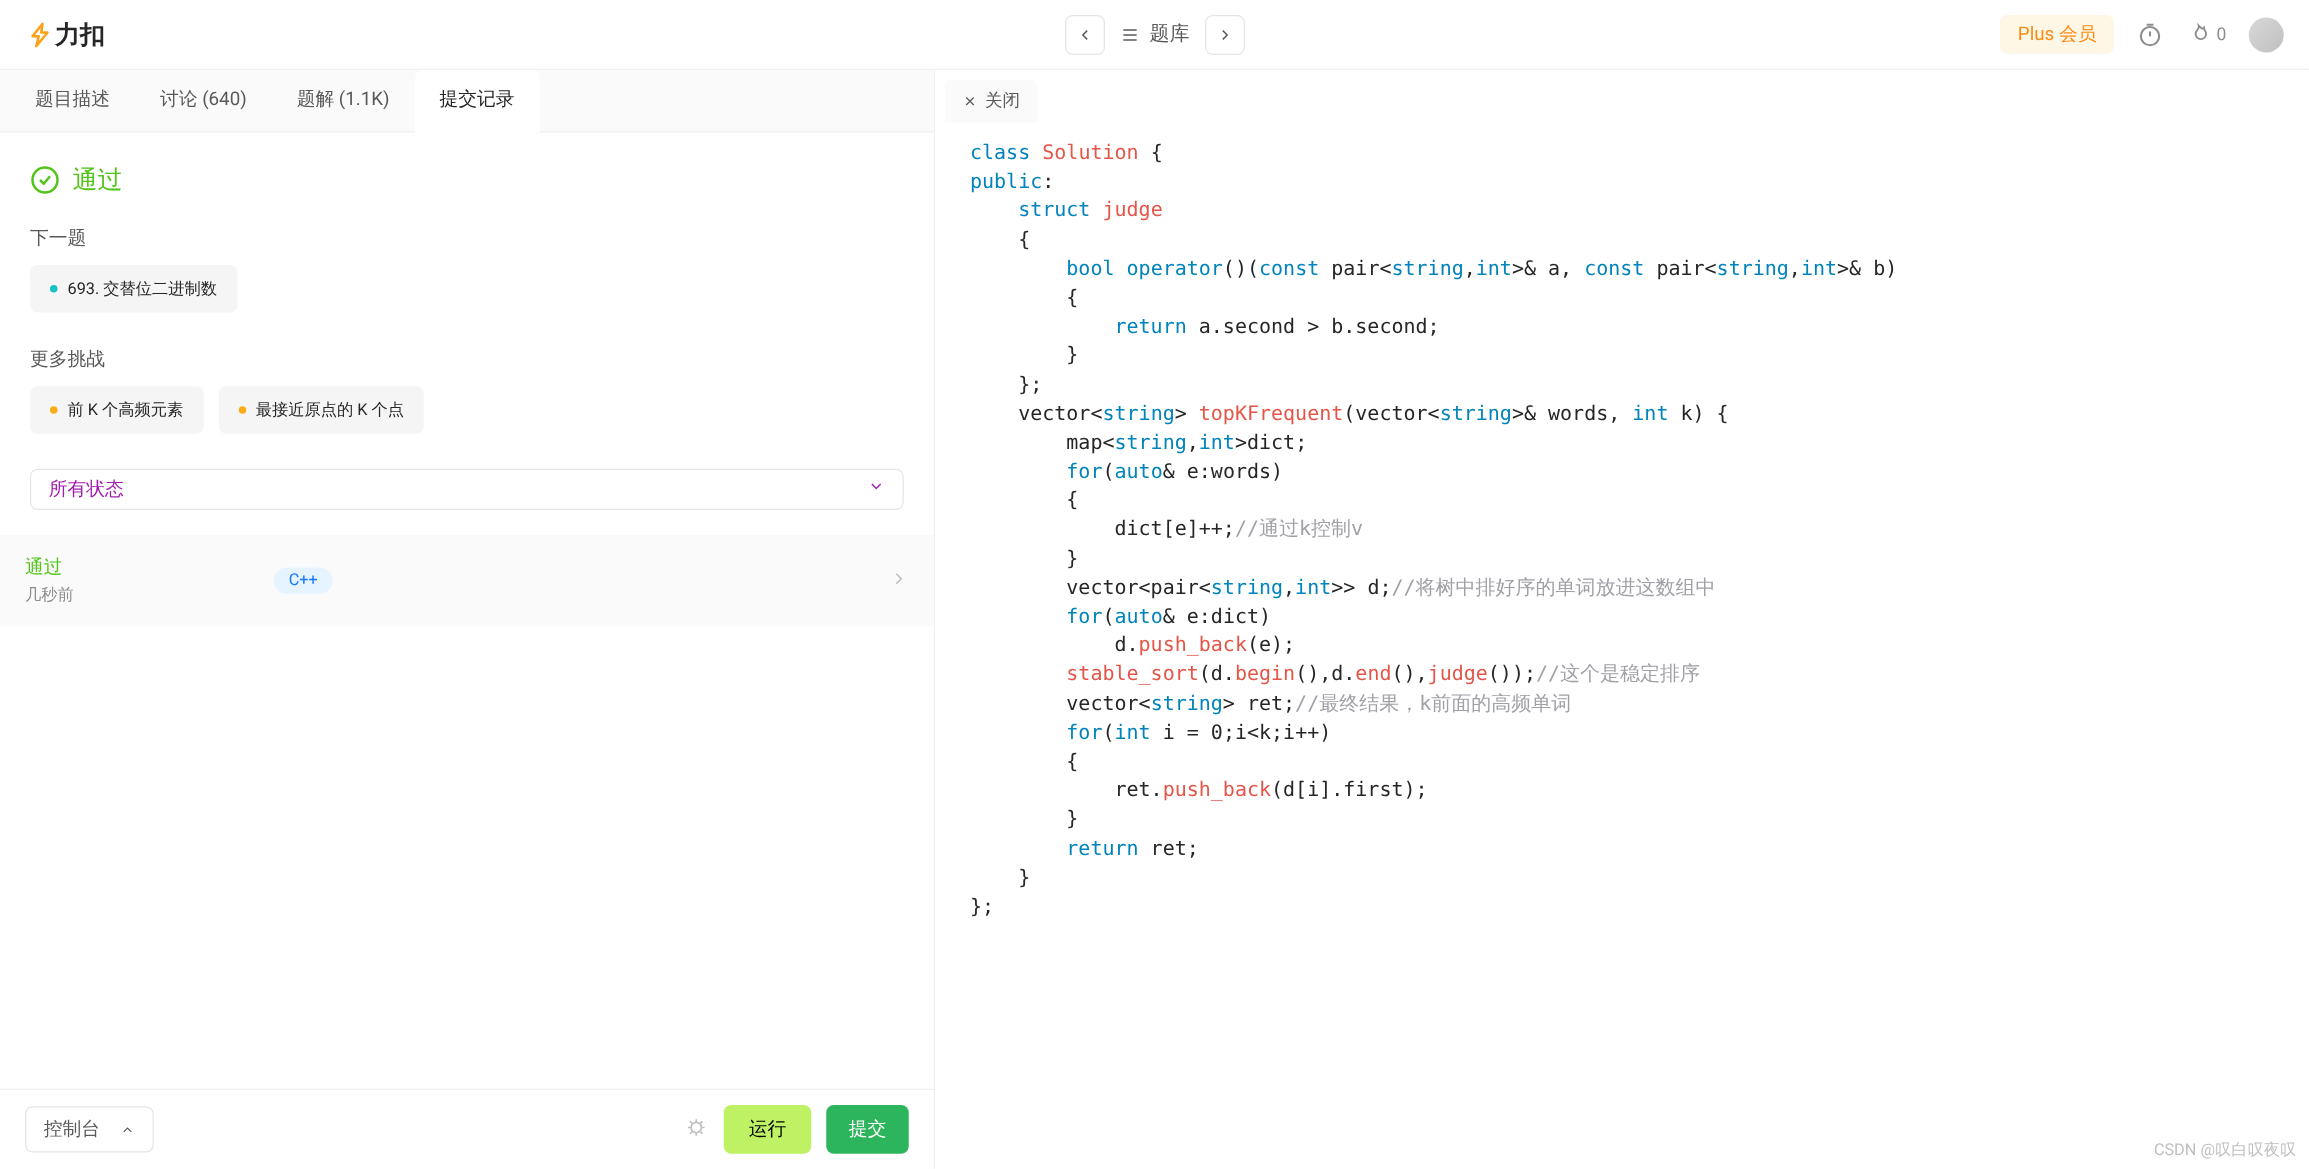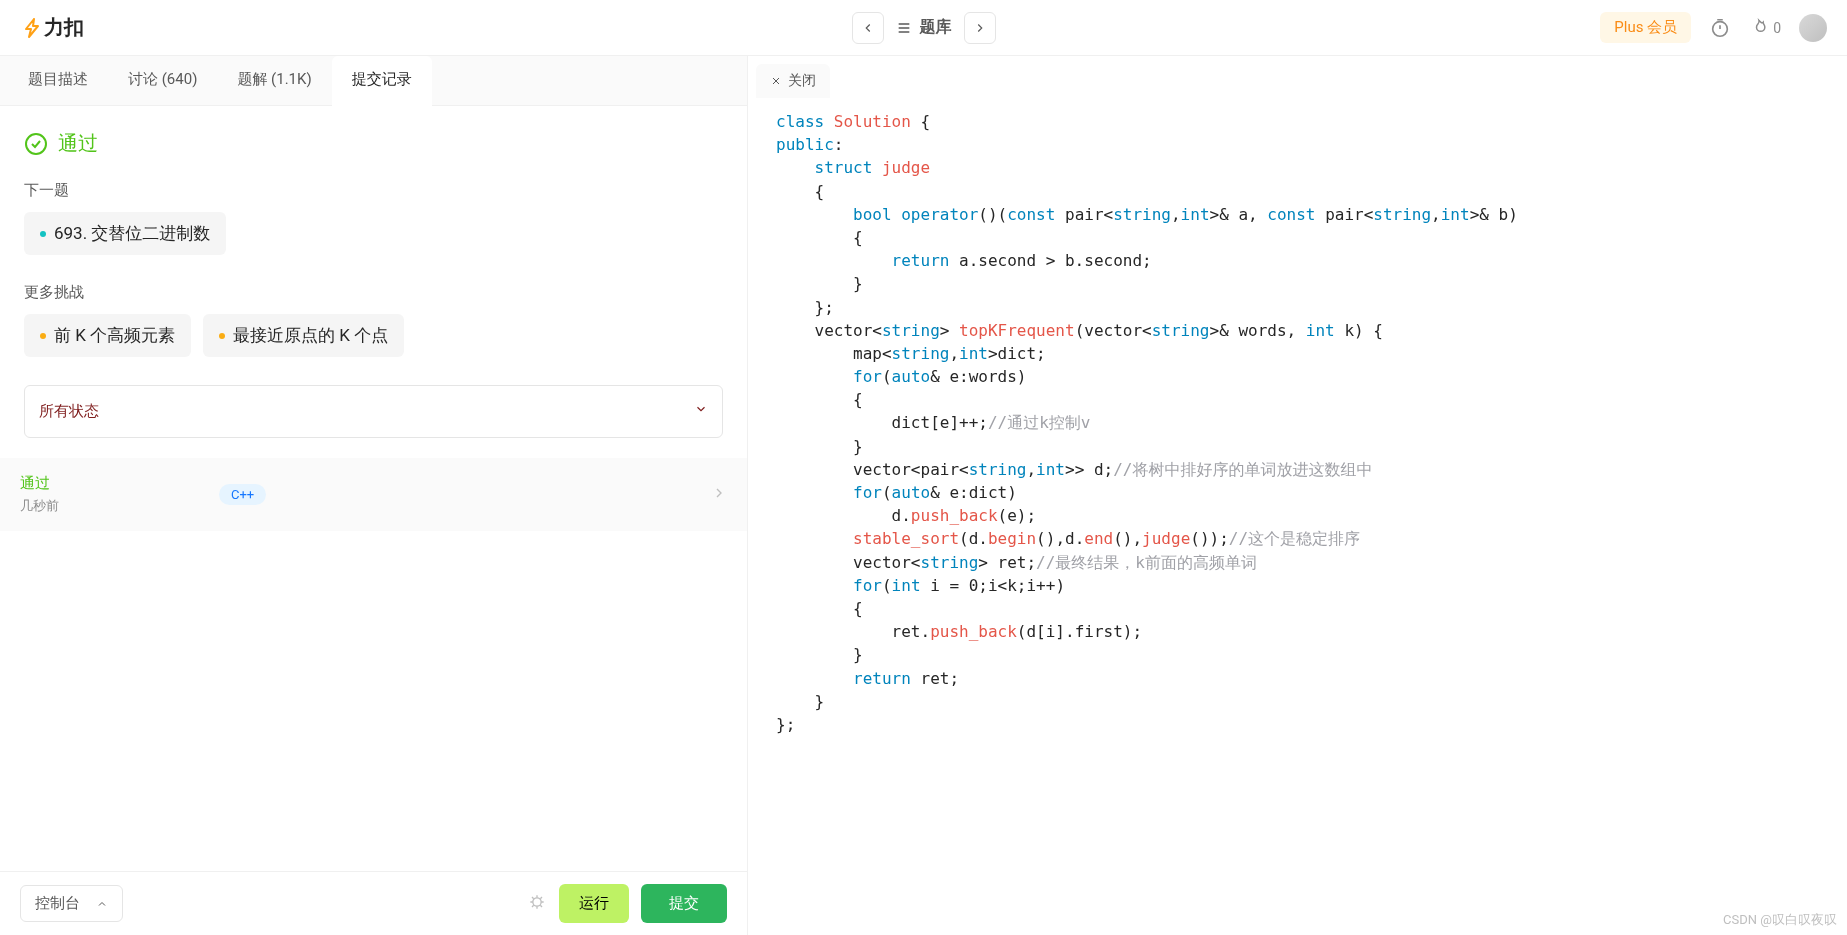--- a/index.html
+++ b/index.html
@@ -2,54 +2,54 @@
 <html><head>
 <meta charset="utf-8">
 <style>
 * { box-sizing: border-box; margin: 0; padding: 0; }
 body { font-family: -apple-system, BlinkMacSystemFont, "Segoe UI", Roboto, "Helvetica Neue", Arial, sans-serif; font-size: 14px; color: #262626; background: #fff; height: 935px; width: 1847px; overflow: hidden; }
 .top-bar { display: flex; align-items: center; height: 56px; padding: 0 20px; border-bottom: 1px solid #f0f0f0; }
 .logo { display: flex; align-items: center; gap: 0; font-size: 20px; font-weight: 600; }
 .logo-icon { width: 24px; height: 24px; }
 .nav-center { position: absolute; left: 50%; transform: translateX(-50%); display: flex; align-items: center; gap: 12px; }
 .nav-btn { width: 32px; height: 32px; border: 1px solid #e5e5e5; border-radius: 6px; background: #fff; display: flex; align-items: center; justify-content: center; cursor: pointer; color: #595959; }
-.nav-title { display: flex; align-items: center; gap: 8px; font-size: 16px; color: #595959; font-weight: bold; }
+.nav-title { display: flex; align-items: center; gap: 8px; font-size: 16px; color: #595959; }
 .top-right { margin-left: auto; display: flex; align-items: center; gap: 18px; }
 .plus-badge { background: #fff7e6; color: #fa8c16; padding: 6px 14px; border-radius: 6px; font-size: 15px; }
 .icon-btn { color: #8c8c8c; cursor: pointer; display: flex; align-items: center; gap: 4px; }
 .avatar { width: 28px; height: 28px; border-radius: 50%; background: linear-gradient(135deg, #d9d9d9, #bfbfbf); }
 .main { display: flex; height: calc(935px - 56px); }
 .left-panel { width: 748px; border-right: 1px solid #f0f0f0; display: flex; flex-direction: column; }
 .tabs { display: flex; border-bottom: 1px solid #f0f0f0; padding: 0 8px; }
 .tab { padding: 14px 20px; color: #595959; cursor: pointer; font-size: 15px; }
 .tab.active { color: #262626; background: #fff; border-bottom: 2px solid transparent; box-shadow: 0 1px 0 #fff; position: relative; }
 .tabs { background: #fafafa; }
 .tab.active { background: #fff; border-top-left-radius: 6px; border-top-right-radius: 6px; }
 .left-content { padding: 24px; flex: 1; overflow: auto; }
 .status-row { display: flex; align-items: center; gap: 10px; margin-bottom: 24px; }
 .status-text { color: #52c41a; font-size: 20px; font-weight: 500; }
 .section-label { color: #595959; font-size: 15px; margin-bottom: 12px; }
 .chip-row { display: flex; gap: 12px; flex-wrap: wrap; margin-bottom: 28px; }
-.chip { background: #f5f5f5; border-radius: 6px; padding: 10px 16px; display: flex; align-items: center; gap: 8px; cursor: pointer; font-size: 17px; }
+.chip { background: #f5f5f5; border-radius: 6px; padding: 10px 16px; display: flex; align-items: center; gap: 8px; cursor: pointer; font-size: 13px; }
 .dot { width: 6px; height: 6px; border-radius: 50%; }
 .dot-teal { background: #13c2c2; }
 .dot-yellow { background: #faad14; }
 .filter-row { display: flex; gap: 14px; margin-bottom: 20px; }
-.select { flex: 1; border: 1px solid #e5e5e5; border-radius: 6px; padding: 16px 14px; display: flex; justify-content: space-between; cursor: pointer; color: #7f1d1d; font-size: 15px; }
+.select { flex: 1; border: 1px solid #e5e5e5; border-radius: 6px; padding: 6px 14px; display: flex; justify-content: space-between; cursor: pointer; color: #a21caf; font-size: 15px; }
 .submission-item { background: #fafafa; padding: 16px 20px; display: flex; align-items: center; cursor: pointer; margin: 0 -24px; }
 .sub-left { display: flex; flex-direction: column; gap: 4px; }
 .sub-status { color: #52c41a; font-size: 15px; }
 .sub-time { color: #8c8c8c; font-size: 13px; }
 .lang-badge { background: #e6f4ff; color: #1677ff; padding: 3px 12px; border-radius: 12px; font-size: 13px; margin-left: 160px; }
 .sub-chevron { margin-left: auto; color: #bfbfbf; }
 .left-footer { border-top: 1px solid #f0f0f0; padding: 12px 20px; display: flex; align-items: center; gap: 12px; }
 .footer-btn { padding: 8px 14px; border: 1px solid #e5e5e5; border-radius: 6px; background: #fff; cursor: pointer; display: flex; align-items: center; gap: 16px; color: #595959; font-size: 15px; }
 .footer-right { margin-left: auto; display: flex; gap: 12px; align-items: center; }
 .btn-run { background: #bef264; border: none; padding: 10px 20px; border-radius: 6px; cursor: pointer; font-size: 15px; }
-.btn-submit { background: #2db55d; color: #fff; border: none; padding: 10px 28px; border-radius: 6px; cursor: pointer; font-size: 15px; }
+.btn-submit { background: #2db55d; color: #fff; border: none; padding: 10px 18px; border-radius: 6px; cursor: pointer; font-size: 15px; }
 .bug-icon { color: #bfbfbf; cursor: pointer; }
 .right-panel { flex: 1; display: flex; flex-direction: column; }
 .close-tab { display: inline-flex; align-items: center; gap: 6px; padding: 8px 14px; margin: 8px 0 0 8px; background: #fafafa; border-radius: 6px 6px 0 0; color: #595959; cursor: pointer; font-size: 14px; width: fit-content; }
 .code-area { padding: 12px 28px; font-family: "SF Mono", Consolas, Monaco, monospace; font-size: 16px; line-height: 1.45; white-space: pre; overflow: auto; flex: 1; color: #262626; }
 .kw { color: #0184bc; }
 .fn { color: #e45649; }
 .comment { color: #a0a1a7; }
 .watermark { position: fixed; bottom: 6px; right: 10px; color: #bfbfbf; font-size: 13px; }
 </style>
 </head>

